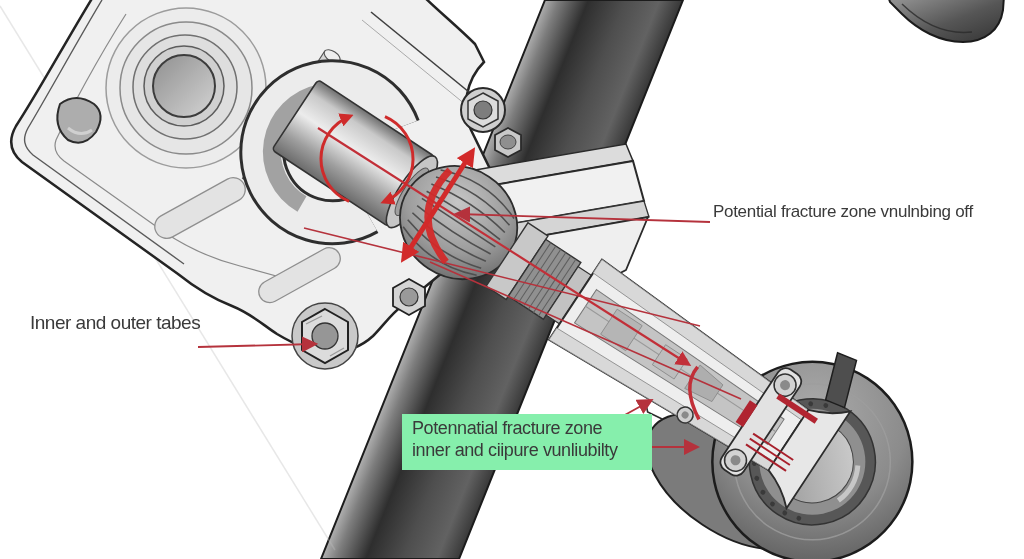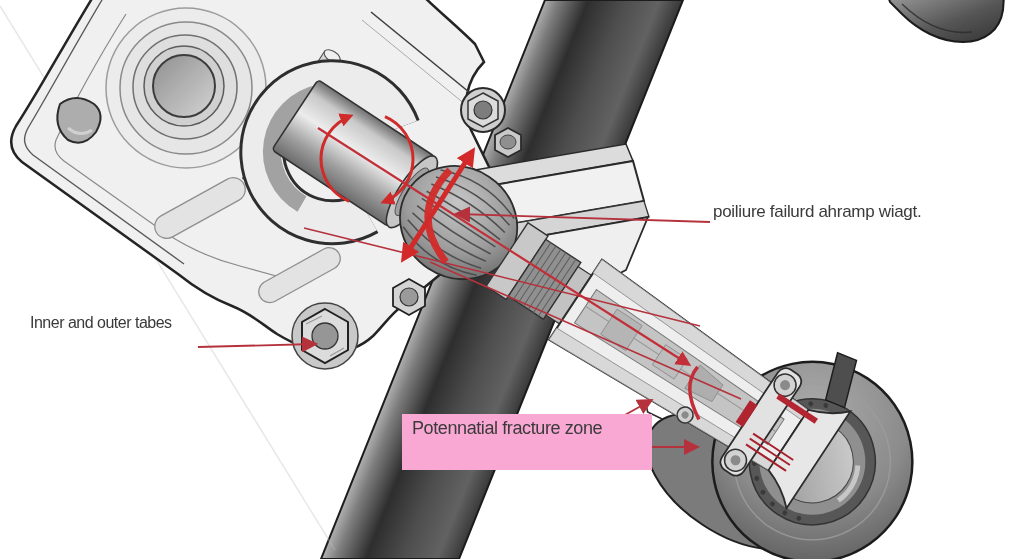--- a/index.html
+++ b/index.html
@@ -9,24 +9,24 @@
     --stripe_red:#a8202c;
     --text_dark:#3a3a3a;
   }
   html,body{margin:0;padding:0;background:#ffffff;}
   #stage{
     position:relative;width:1024px;height:559px;overflow:hidden;background:#ffffff;
     font-family:"Liberation Sans","DejaVu Sans",sans-serif;
   }
   #art{position:absolute;left:0;top:0;}
   .lbl{position:absolute;color:var(--text_dark);}
-  .lbl-left{left:30px;top:311px;font-size:16px;line-height:24px;letter-spacing:-0.5px;}
+  .lbl-left{left:30px;top:311px;font-size:19px;line-height:24px;letter-spacing:-0.5px;}
   .lbl-right{left:713px;top:202px;width:312px;font-size:17px;line-height:20.5px;letter-spacing:-0.3px;}
   .lbl-bottom{
-    left:402px;top:414px;width:250px;height:56px;background:#f9a8d4;
+    left:402px;top:414px;width:250px;height:56px;background:#86efac;
     padding:4px 0 0 10px;box-sizing:border-box;font-size:18px;line-height:21.5px;letter-spacing:-0.4px;
   }
 </style>
 </head>
 <body>
 
 <div id="stage">
 
 <svg id="art" width="1024" height="559" viewBox="0 0 1024 559">
   <defs>
@@ -291,20 +291,21 @@
     <line x1="614" y1="421" x2="650" y2="401" stroke="#b5323c" stroke-width="1.8" marker-end="url(#mCrim)"></line>
     <line x1="622" y1="447" x2="696" y2="447" stroke="#b5323c" stroke-width="1.8" marker-end="url(#mCrim)"></line>
   </g>
 </svg>
 
 <div class="lbl lbl-left">
   <div>Inner and outer tabes</div>
 </div>
 
 <div class="lbl lbl-right">
-  <div>poiliure failurd ahramp wiagt.</div>
+  <div>Potential fracture zone vnulnbing off</div>
 </div>
 
 <div class="lbl lbl-bottom">
   <div>Potennatial fracture zone</div>
+  <div>inner and ciipure vunliubilty</div>
 </div>
 
 </div>
 
 </body></html>

